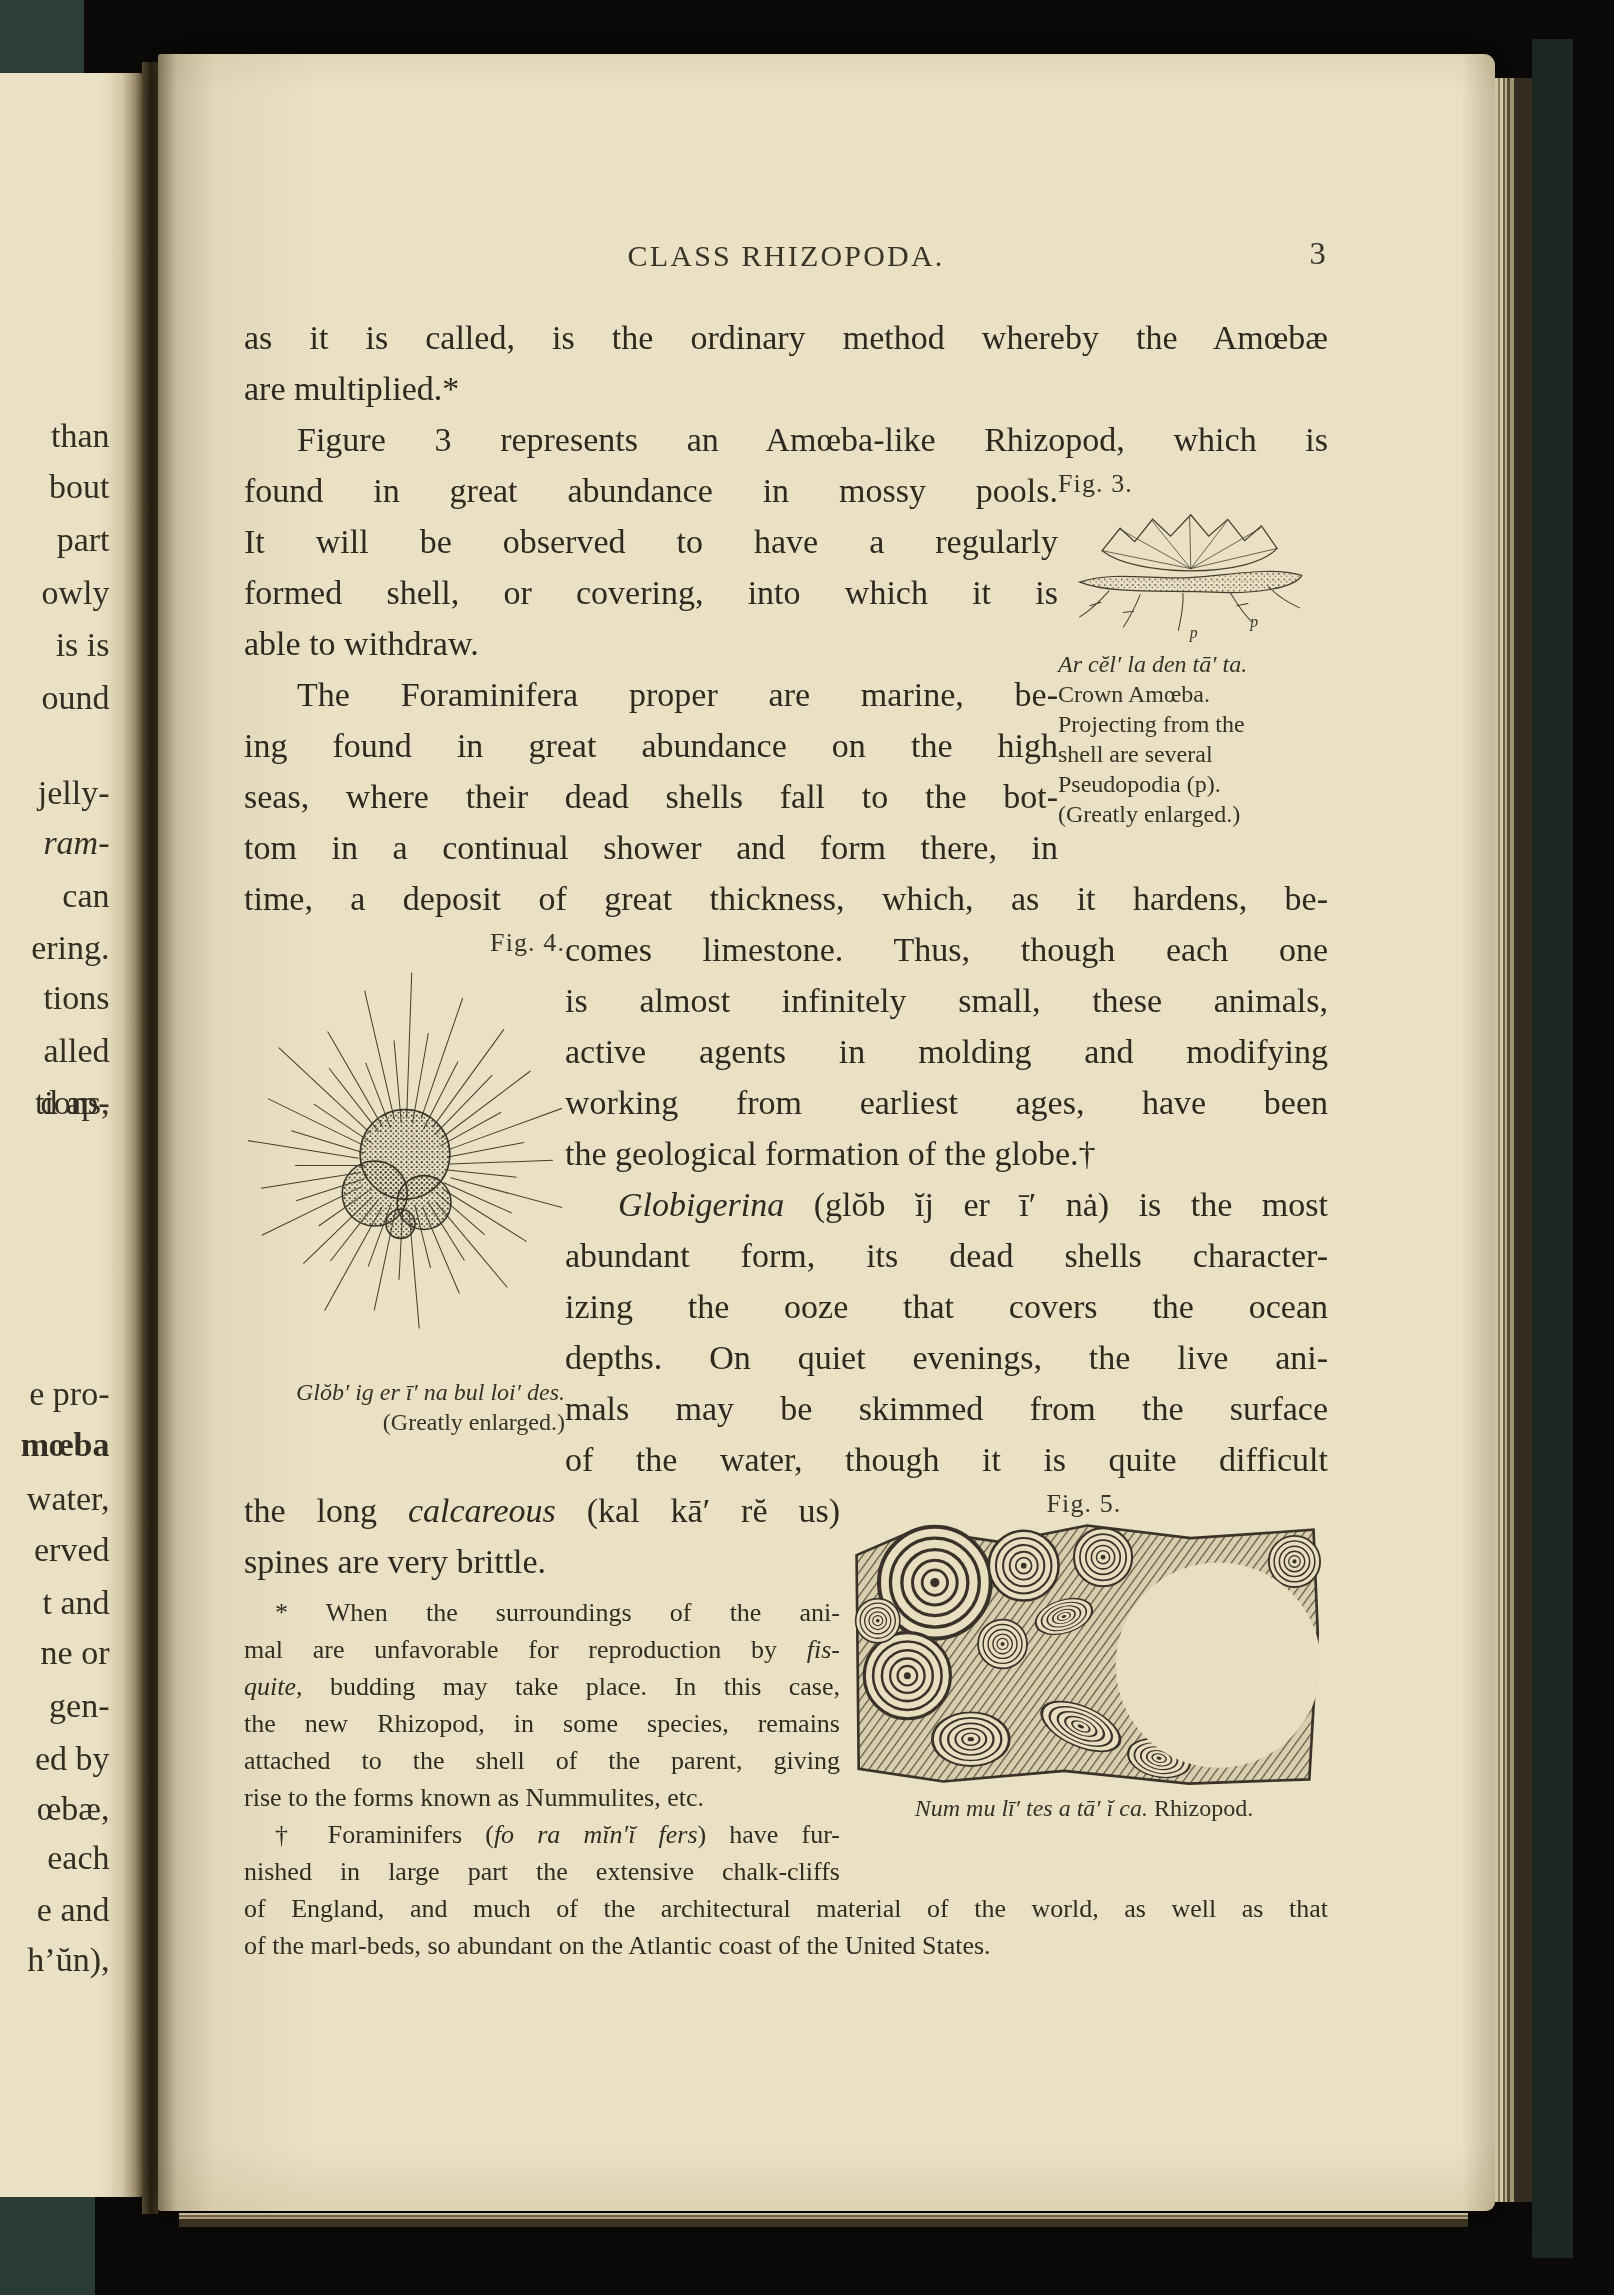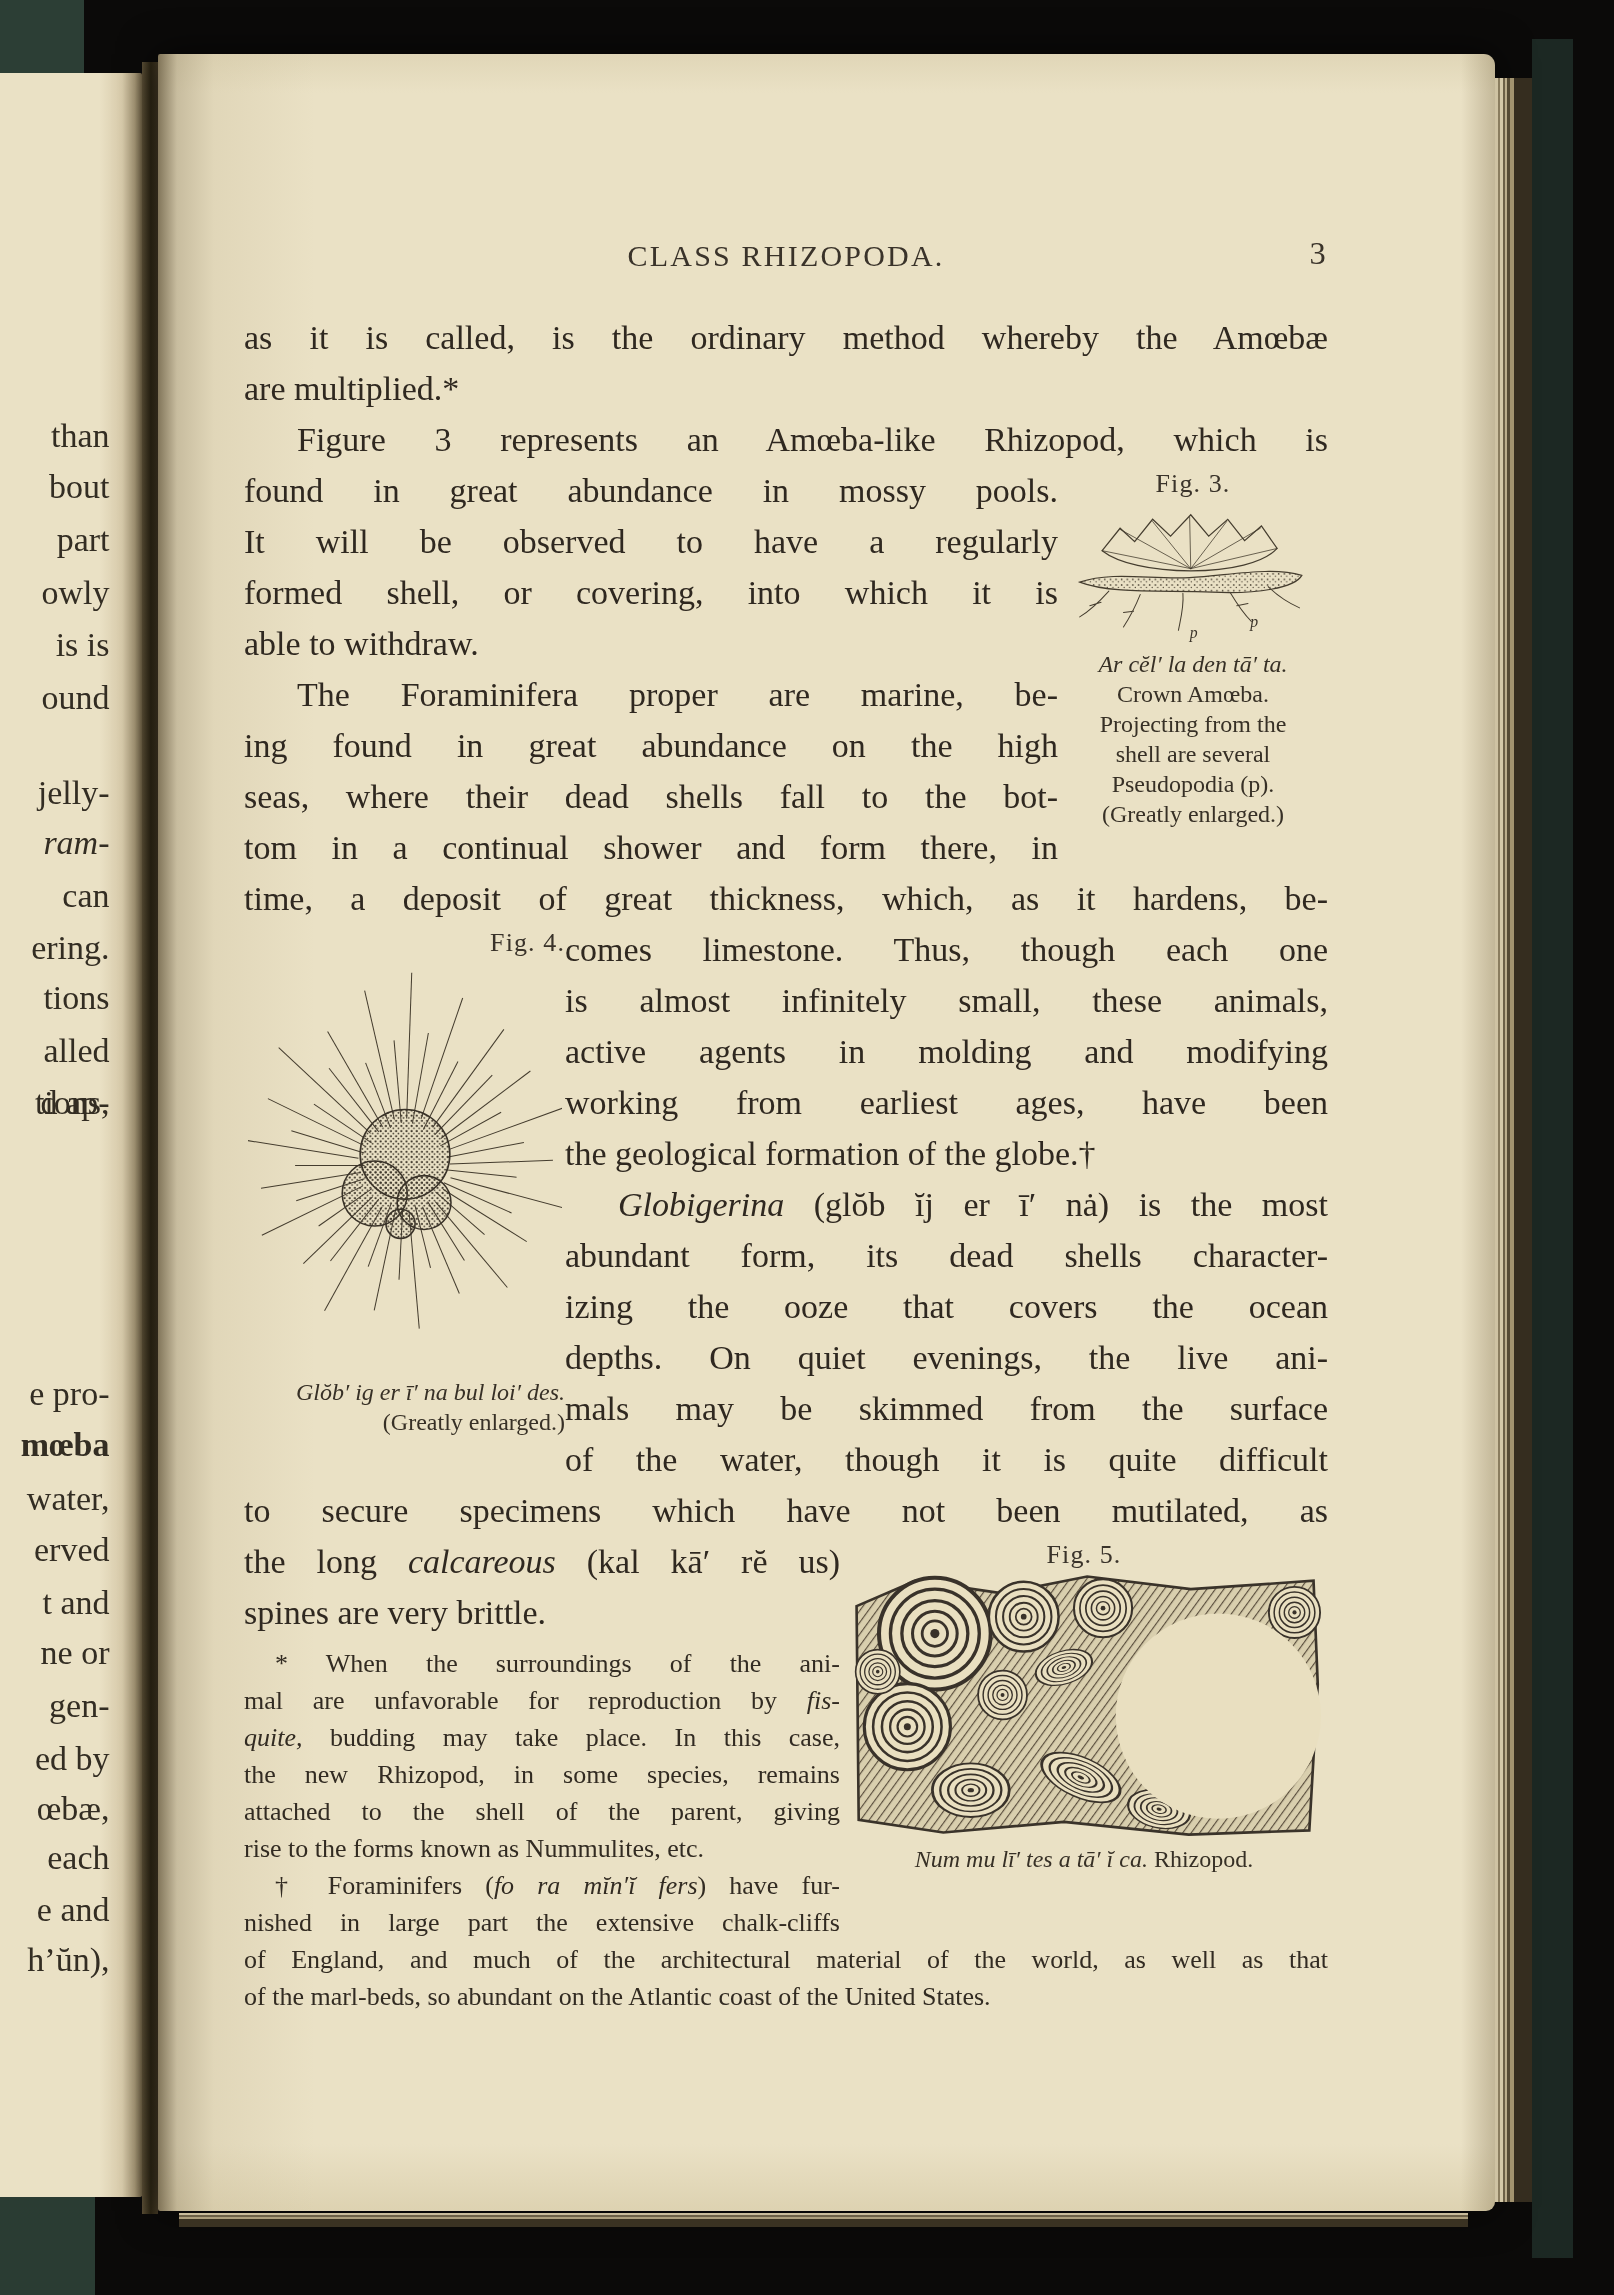--- a/index.html
+++ b/index.html
@@ -59,21 +59,21 @@
   .jl    { text-align:justify; text-align-last:justify; }
   .ind   { text-indent:53px; }
   .it    { font-style:italic; }
   .bd    { font-weight:bold; }
 
   .row   { display:flex; align-items:flex-start; }
   .colL  { width:814px; }
   .colR  { width:763px; }
   .colFn { width:596px; }
 
-  .fig3  { width:270px; text-align:center; }
+  .fig3  { width:270px; }
   .fig4  { width:321px; text-align:right; }
   .fig5  { width:488px; text-align:center; }
 
   .figlabel { font-size:26px; line-height:31px; letter-spacing:1.1px; color:#3a332a; margin-top:3.4px; }
   .cap   { font-size:24px; line-height:30px; color:#373026; }
   .capwrap { margin-top:4.5px; }
 
   .fnline { font-size:26px; line-height:37px; color:#322b22; }
   .indfn  { text-indent:31px; }
   .fnblock { margin-top:7.8px; }
@@ -256,21 +256,20 @@
             <span class="it">Globigerina</span><span> (glŏb ĭj er ī′ nȧ) is the most</span>
           </div>
           <div class="line jl">abundant form, its dead shells character-</div>
           <div class="line jl">izing the ooze that covers the ocean</div>
           <div class="line jl">depths. On quiet evenings, the live ani-</div>
           <div class="line jl">mals may be skimmed from the surface</div>
           <div class="line jl">of the water, though it is quite difficult</div>
         </div>
       </div>
 
-      <div class="line jl">to secure specimens which have not been mutilated, as</div>
 
       <div class="row">
         <div class="colFn">
           <div class="line jl">
             <span>the long </span><span class="it">calcareous</span><span> (kal kā′ rĕ us)</span>
           </div>
           <div class="line">spines are very brittle.</div>
           <div class="fnblock">
             <div class="fnline jl indfn">
               <span>* When the surroundings of the ani-</span>

